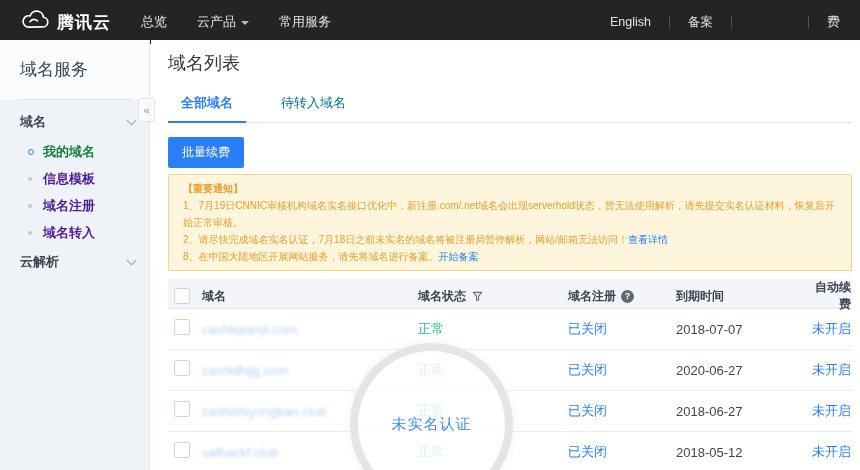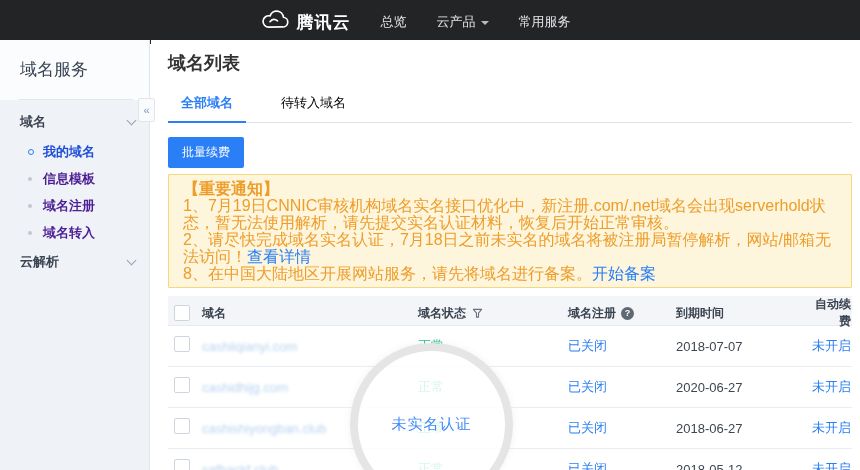--- a/index.html
+++ b/index.html
@@ -33,37 +33,37 @@
                   color:#7e96ba; font-size:11px; cursor:pointer; z-index:3; }
   .sidebar-menu { position:absolute; top:60px; left:0; right:0; bottom:0; background:#eff2f6; padding-top:6px; }
   .menu-section { height:32px; display:flex; align-items:center; padding:0 14px 0 20px; cursor:pointer; }
   .menu-section-label { font-size:13px; font-weight:bold; color:#3b4350; flex:1; }
   .chevron { width:7px; height:7px; border-right:1.5px solid #9aa3ad; border-bottom:1.5px solid #9aa3ad;
              transform:rotate(45deg); margin-top:-4px; }
   .menu-item { height:27px; display:flex; align-items:center; padding-left:28px; cursor:pointer; }
   .bullet { width:4px; height:4px; border-radius:50%; background:#c3c9d1; margin-right:11px; }
   .menu-item-label { font-size:13px; color:#4c1d95;font-weight:bold; }
   .menu-item.active .bullet { width:6px; height:6px; background:transparent; border:1.5px solid #2a7ff6; margin-right:9px; }
-  .menu-item.active .menu-item-label { color:#1d4ed8; font-weight:bold; }
+  .menu-item.active .menu-item-label { color:#15803d; font-weight:bold; }
 
   
   .main { position:absolute; top:40px; left:151px; width:709px; height:430px; background:#fff;
           padding:10px 8px 0 17px; }
-  .page-title { font-size:18px; font-weight:bold; color:#333; line-height:26px; }
+  .page-title { font-size:18px; font-weight:normal; color:#333; line-height:26px; }
 
   .tabs { display:flex; margin-top:18px; border-bottom:1px solid #dfe3e8; }
-  .tab { font-size:13px; color:#000000; padding:0 13px 10px 13px; margin-right:22px; cursor:pointer; position:relative; }
+  .tab { font-size:13px; color:#0369a1; padding:0 13px 10px 13px; margin-right:22px; cursor:pointer; position:relative; }
   .tab.active { color:#2a7ff6; font-weight:bold; }
   .tab.active::after { content:""; position:absolute; left:0; right:0; bottom:-1px; height:2px; background:#2a7ff6; }
 
   .btn-primary { margin-top:14px; background:#2a7ff6; color:#fff; border:none; border-radius:2px;
                  font-size:12px; padding:7px 14px; cursor:pointer; font-family:inherit; }
 
   .notice { margin-top:6px; background:#fdf5dc; border:1px solid #f5d87e; border-radius:1px;
-            padding:5px 14px; font-size:16px; line-height:17px; color:#ee9d2b; }
+            padding:5px 14px; font-size:10px; line-height:17px; color:#ee9d2b; }
   .notice-title { font-weight:bold; }
   .notice a, .link { color:#2a7ff6; text-decoration:none; cursor:pointer; }
 
   .table { margin-top:8px; }
   .t-row { display:grid; grid-template-columns:34px 216px 150px 108px 132px 1fr; align-items:center; }
   .t-head { height:30px; background:#f3f5f8; border-bottom:1px solid #e6ebf1; }
   .t-head .th { font-size:12px; font-weight:bold; color:#3a4350; display:flex; align-items:center; }
   .t-body .t-row { height:41px; border-bottom:1px solid #e9eef5; background:#fff; }
   .cell-right { text-align:right; padding-right:1px; justify-self:stretch; }
   .checkbox { width:16px; height:16px; border:1px solid #cfd5de; border-radius:2px; background:#fff;
@@ -102,20 +102,33 @@
     <div class="nav-item">
       <span>总览</span>
     </div>
     <div class="nav-item">
       <span>云产品</span>
       <span class="caret-down"></span>
     </div>
     <div class="nav-item">
       <span>常用服务</span>
     </div>
+    <div class="nav-right">
+      <div class="nav-item">
+        <span>English</span>
+      </div>
+      <span class="nav-divider"></span>
+      <div class="nav-item">
+        <span>备案</span>
+      </div>
+      <span class="nav-divider"></span>
+      <span class="nav-blank"></span>
+      <span class="nav-divider"></span>
+      <span class="nav-partial">费</span>
+    </div>
   </div>
 
   <div class="sidebar">
     <div class="sidebar-head">
       <div class="sidebar-title">域名服务</div>
       <div class="sidebar-head-divider"></div>
     </div>
     <div class="collapse-tab">
       <span>«</span>
     </div>

